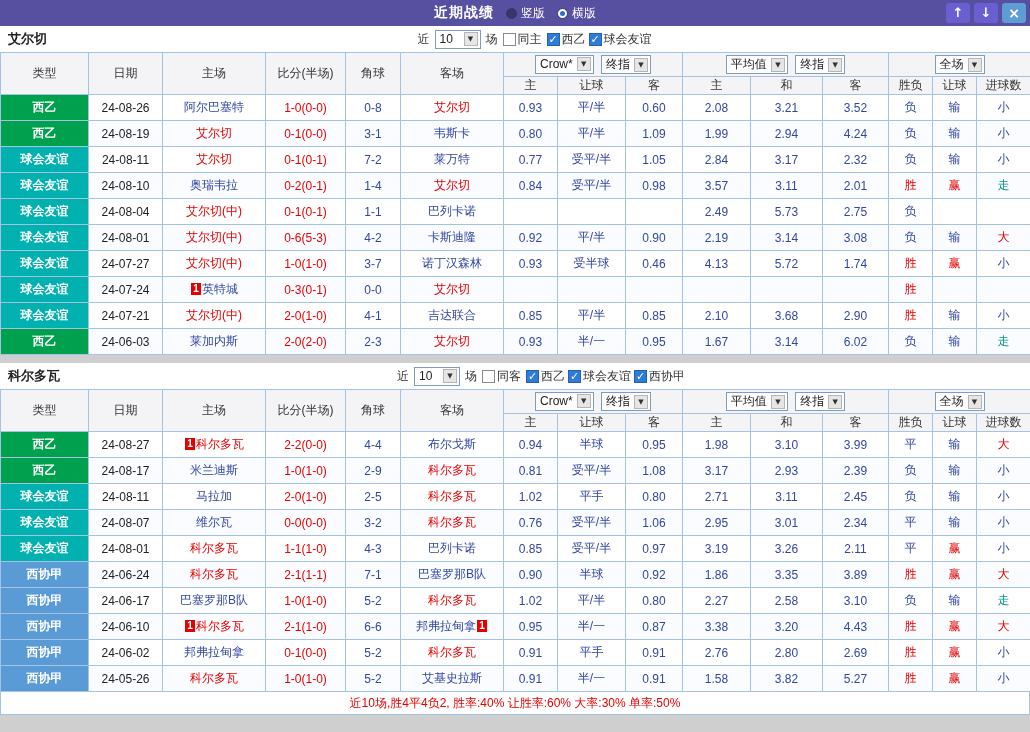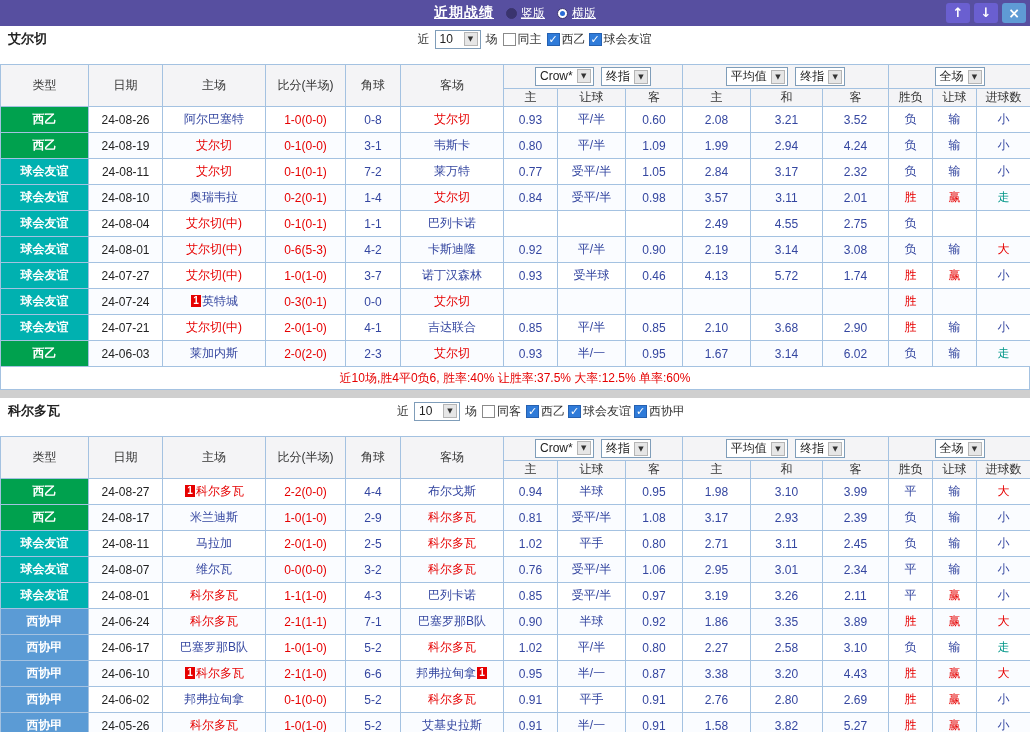--- a/index.html
+++ b/index.html
@@ -10,21 +10,21 @@
     background: #cfcfcf;
     color: #333;
   }
   .page { width: 1030px; background: #cfcfcf; }
 
   
   .titlebar {
     height: 26px; background: #574fa0; color: #fff;
     display: flex; align-items: center; position: relative;
   }
-  .titlebar-center { margin: 12px auto; display: flex; align-items: center; gap: 12px; text-decoration: underline; }
+  .titlebar-center { margin: 12px auto; display: flex; align-items: center; gap: 12px; }
   .panel-title { font-weight: bold; font-size: 14px; letter-spacing: 1px; }
   .radio-opt { display: inline-flex; align-items: center; gap: 4px; cursor: pointer; font-size: 12px; }
   .radio {
     width: 11px; height: 11px; border-radius: 50%;
     background: #fff; border: 1px solid #3a346e; display: inline-block; position: relative;
   }
   .radio.dark { background: #3a346e; }
   .radio.selected::after {
     content: ''; position: absolute; left: 2px; top: 2px; width: 5px; height: 5px;
     border-radius: 50%; background: #2b6cd4;
@@ -65,21 +65,21 @@
     padding: 0 2px 0 4px; gap: 4px; cursor: pointer; color: #222;
   }
   .fake-select .arr {
     font-size: 7px; color: #333; background: #e6e6e6; border: 1px solid #b5b5b5;
     width: 14px; height: 14px; display: inline-flex; align-items: center; justify-content: center;
     font-family: "DejaVu Sans", sans-serif;
   }
   .fake-select.small { min-width: 46px; }
 
   
-  table.stats { width: 1030px; table-layout: fixed; border-collapse: collapse; background: #fff; margin-top: 12px; }
+  table.stats { width: 1030px; table-layout: fixed; border-collapse: collapse; background: #fff; }
   table.stats th, table.stats td {
     border: 1px solid #a4c2e1; text-align: center; padding: 0 2px;
     overflow: hidden; white-space: nowrap; height: 26px;
   }
   table.stats thead th { background: #f4f4f6; font-weight: normal; color: #333; }
   tr.hdr-top th { height: 24px; }
   tr.hdr-sub th { height: 18px; }
   .sel-cell { background: #f4f4f6; }
   .sel-cell .fake-select { margin: 0 2px; }
 
@@ -293,21 +293,21 @@
             <td class="league-cell" style="background: rgb(0, 177, 176);">球会友谊</td>
             <td class="date-cell">24-08-04</td>
             <td><span class="teamname c-red">艾尔切(中)</span></td>
             <td class="c-red">0-1(0-1)</td>
             <td class="c-navy">1-1</td>
             <td><span class="teamname c-navy">巴列卡诺</span></td>
             <td class="c-navy"></td>
             <td class="c-navy"></td>
             <td class="c-navy"></td>
             <td class="c-navy">2.49</td>
-            <td class="c-navy">4.55</td>
+            <td class="c-navy">5.73</td>
             <td class="c-navy">2.75</td>
             <td class="c-blue">负</td>
             <td></td>
             <td></td>
           </tr>
           <tr>
             <td class="league-cell" style="background: rgb(0, 177, 176);">球会友谊</td>
             <td class="date-cell">24-08-01</td>
             <td><span class="teamname c-red">艾尔切(中)</span></td>
             <td class="c-red">0-6(5-3)</td>
@@ -386,21 +386,20 @@
             <td class="c-navy">0.95</td>
             <td class="c-navy">1.67</td>
             <td class="c-navy">3.14</td>
             <td class="c-navy">6.02</td>
             <td class="c-blue">负</td>
             <td class="c-blue">输</td>
             <td class="c-teal">走</td>
           </tr>
         </tbody>
     </table>
-    <div class="summary">近10场,胜4平0负6, 胜率:40% 让胜率:37.5% 大率:12.5% 单率:60%</div>
   </section>
 
   <div class="section-gap"></div>
 
   <section class="team-section">
     <div class="filter-row">
       <span class="team-name">科尔多瓦</span>
       <div class="filter-controls">
         <span>近</span>
         <span class="fake-select small">

